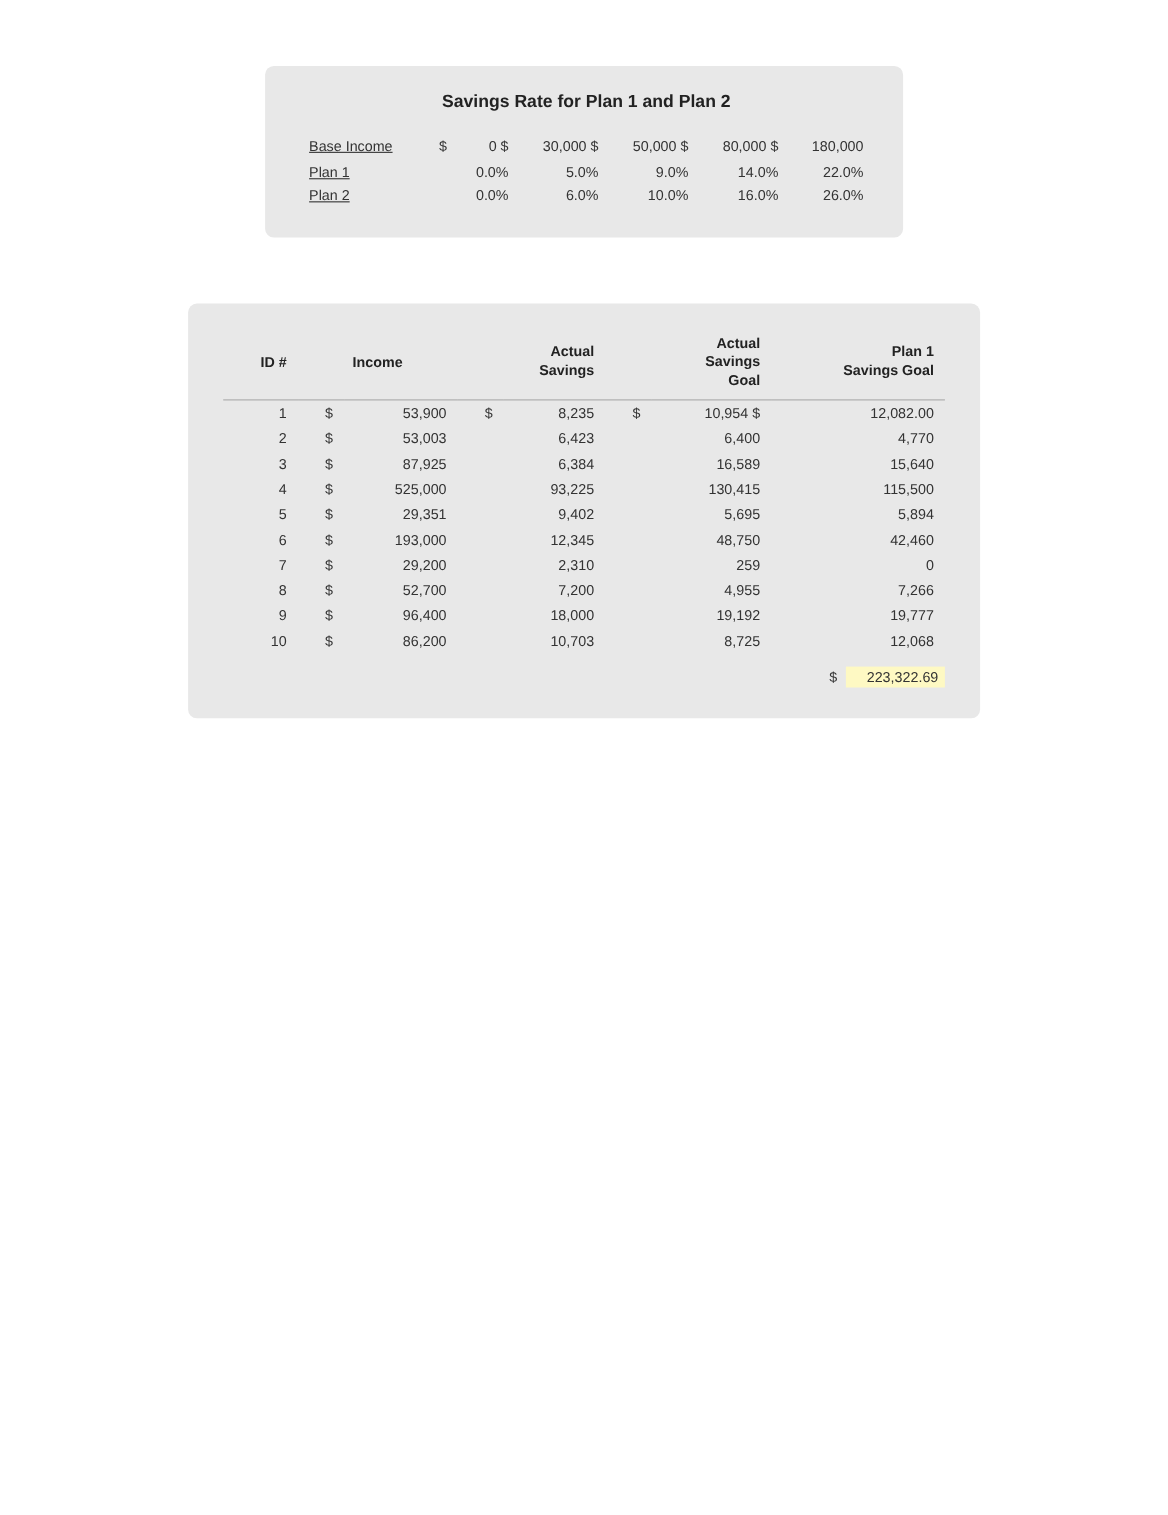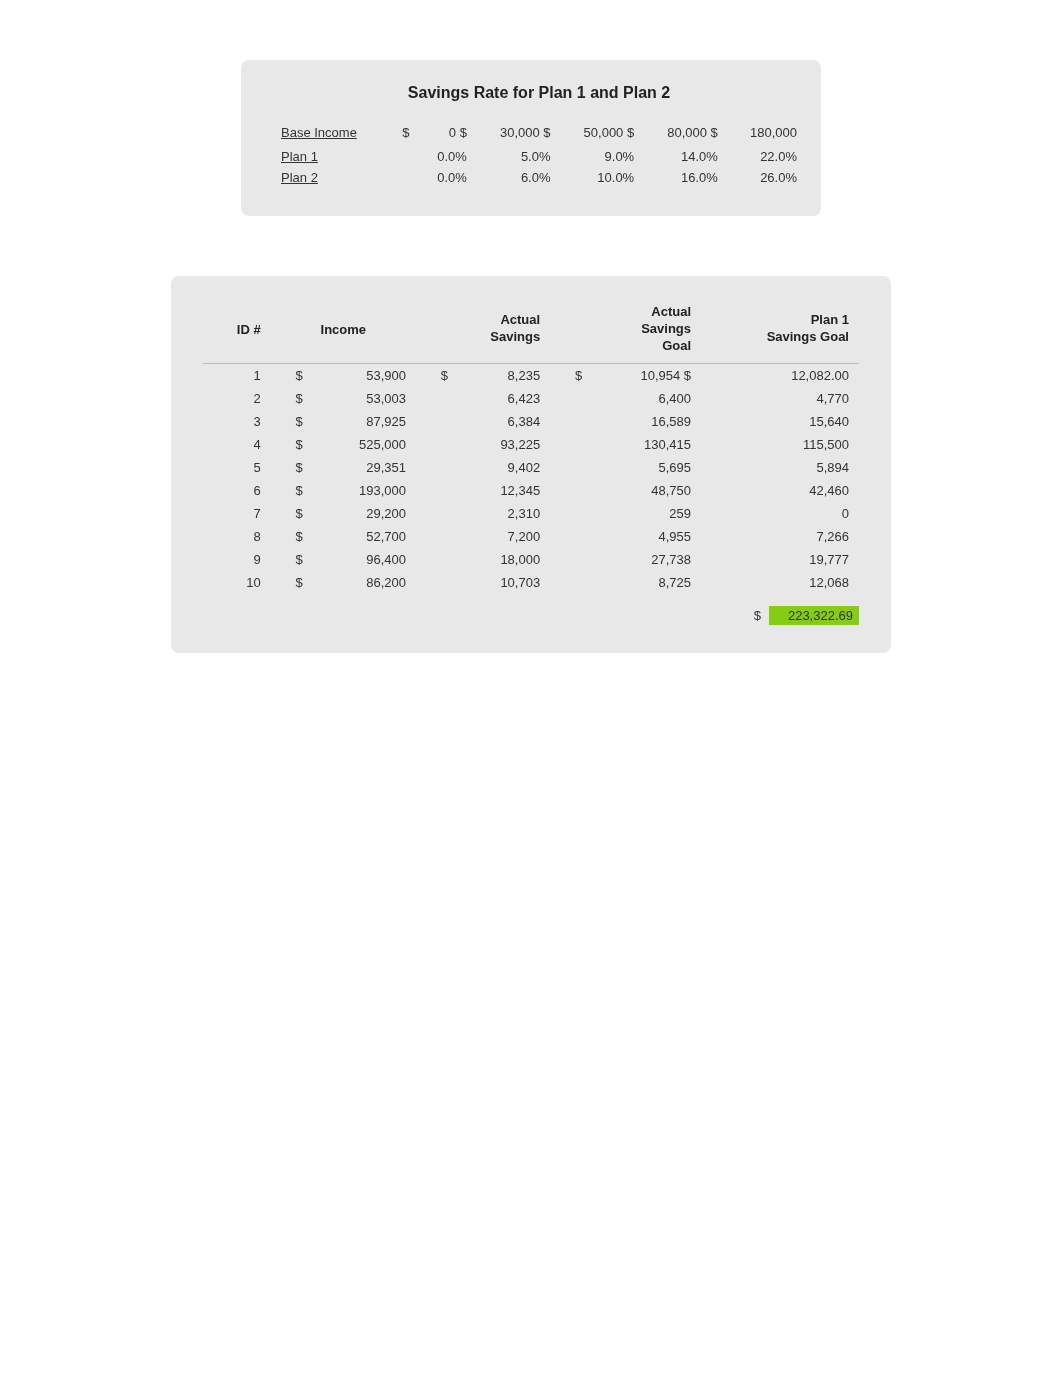--- a/index.html
+++ b/index.html
@@ -18,21 +18,21 @@
     }
 
     .page-container {
       padding: 60px 80px;
     }
 
     
     .savings-rate-card {
       background: #e8e8e8;
       border-radius: 8px;
-      padding: 24px 16px 28px 32px;
+      padding: 24px 28px 28px 32px;
       margin-bottom: 60px;
       width: 580px;
       margin-left: auto;
       margin-right: auto;
     }
 
     .savings-rate-title {
       font-weight: bold;
       font-size: 16px;
       text-align: center;
@@ -114,21 +114,21 @@
     }
 
     .total-dollar {
       font-size: 13px;
       font-weight: normal;
       margin-right: 8px;
       color: #333;
     }
 
     .total-value {
-      background: #84cc16;
+      background: #fef9c3;
       font-size: 13px;
       font-weight: normal;
       padding: 2px 6px;
       color: #333;
       min-width: 90px;
       text-align: right;
     }
 
     .col-header-multiline {
       line-height: 1.3;
@@ -266,21 +266,21 @@
           <td>4,955</td>
           <td>7,266</td>
         </tr>
         <tr>
           <td>9</td>
           <td>$</td>
           <td>96,400</td>
           <td></td>
           <td>18,000</td>
           <td></td>
-          <td>27,738</td>
+          <td>19,192</td>
           <td>19,777</td>
         </tr>
         <tr>
           <td>10</td>
           <td>$</td>
           <td>86,200</td>
           <td></td>
           <td>10,703</td>
           <td></td>
           <td>8,725</td>

